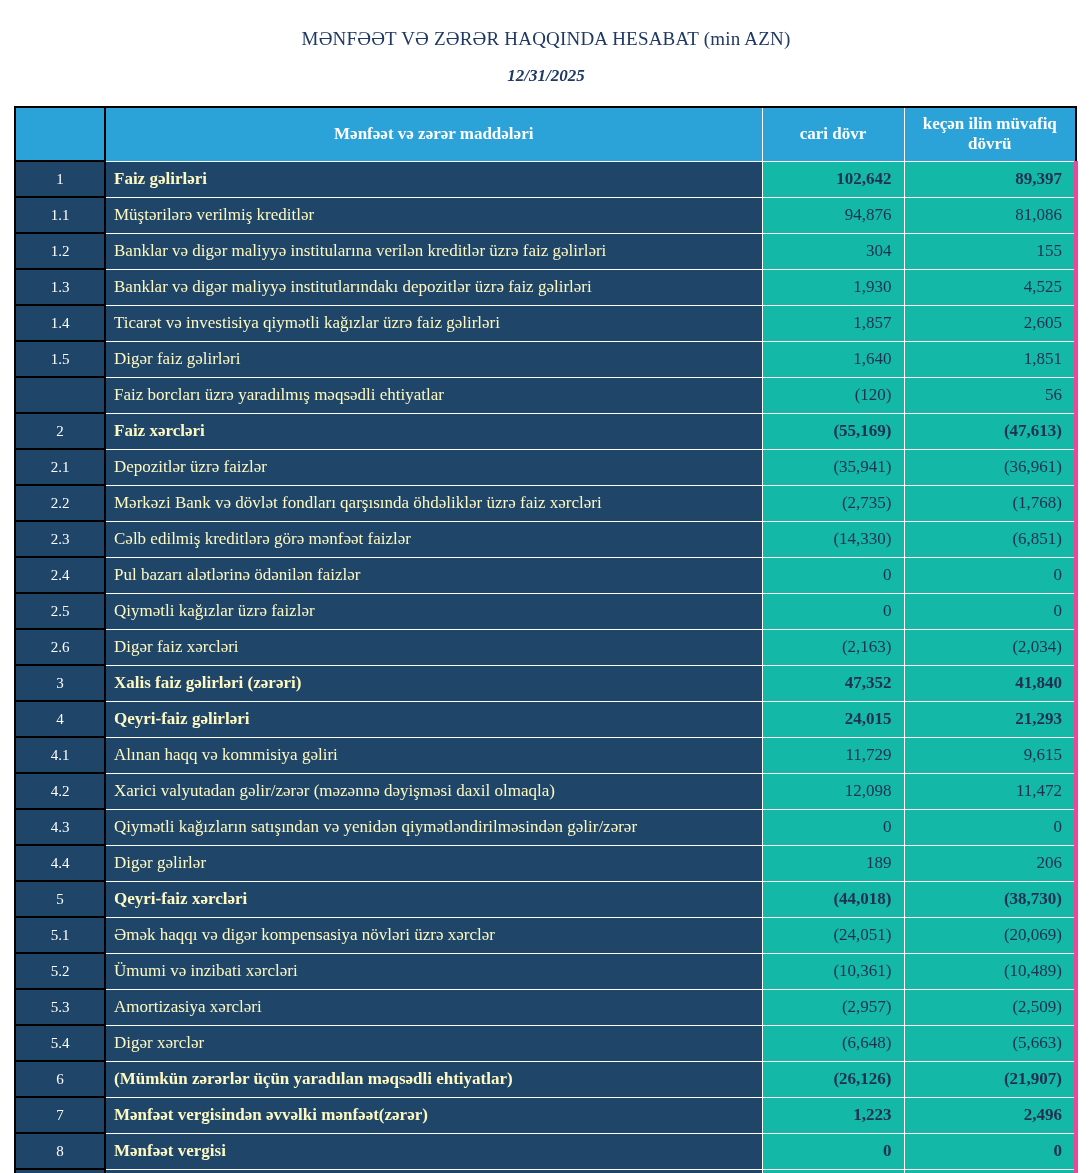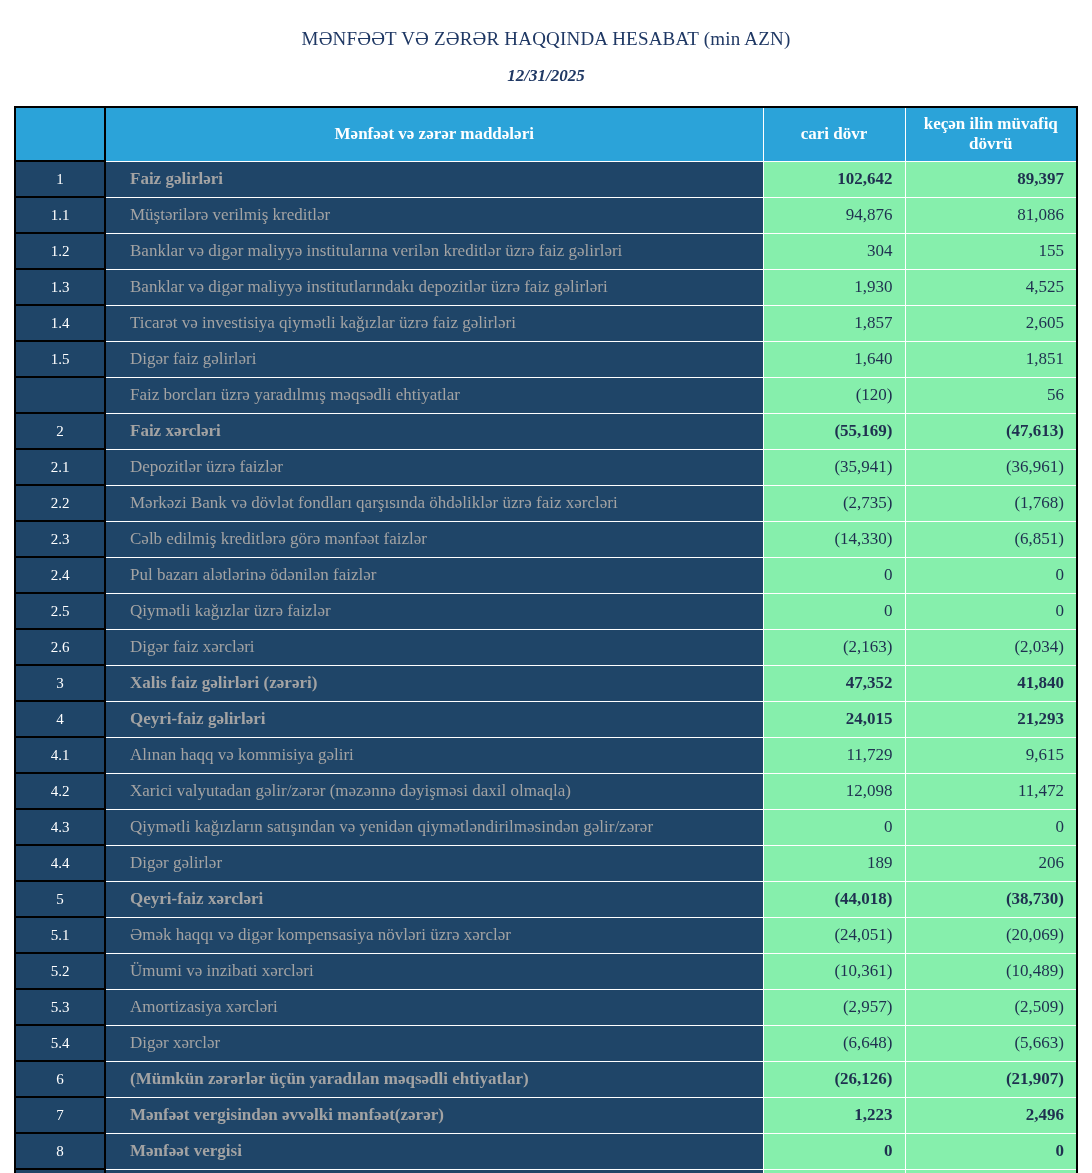--- a/index.html
+++ b/index.html
@@ -64,34 +64,34 @@
   td.num {
     background: #1F4568;
     color: #ffffff;
     border: 2px solid #000000;
     text-align: center;
     font-size: 15px;
     padding: 2px 4px;
   }
   td.item {
     background: #1F4568;
-    color: #a3a3a3;
+    color: #fef9c3;
     border: 1px solid #ffffff;
     border-left: 2px solid #000000;
     text-align: left;
-    padding-left: 24px;
+    padding-left: 8px;
   }
   td.val {
-    background: #86efac;
+    background: #14b8a6;
     color: #1F3050;
     border: 1px solid #ffffff;
     text-align: right;
     padding-right: 12px;
   }
-  td.val.last { border-right: 1px solid #ec4899; }
+  td.val.last { border-right: 4px solid #ec4899; }
   tr.bold-row td.item,
   tr.bold-row td.val {
     font-weight: bold;
   }
 </style>
 </head>
 <body>
 
 <div class="page">
   <div class="title">MƏNFƏƏT VƏ ZƏRƏR HAQQINDA HESABAT (min AZN)</div>

